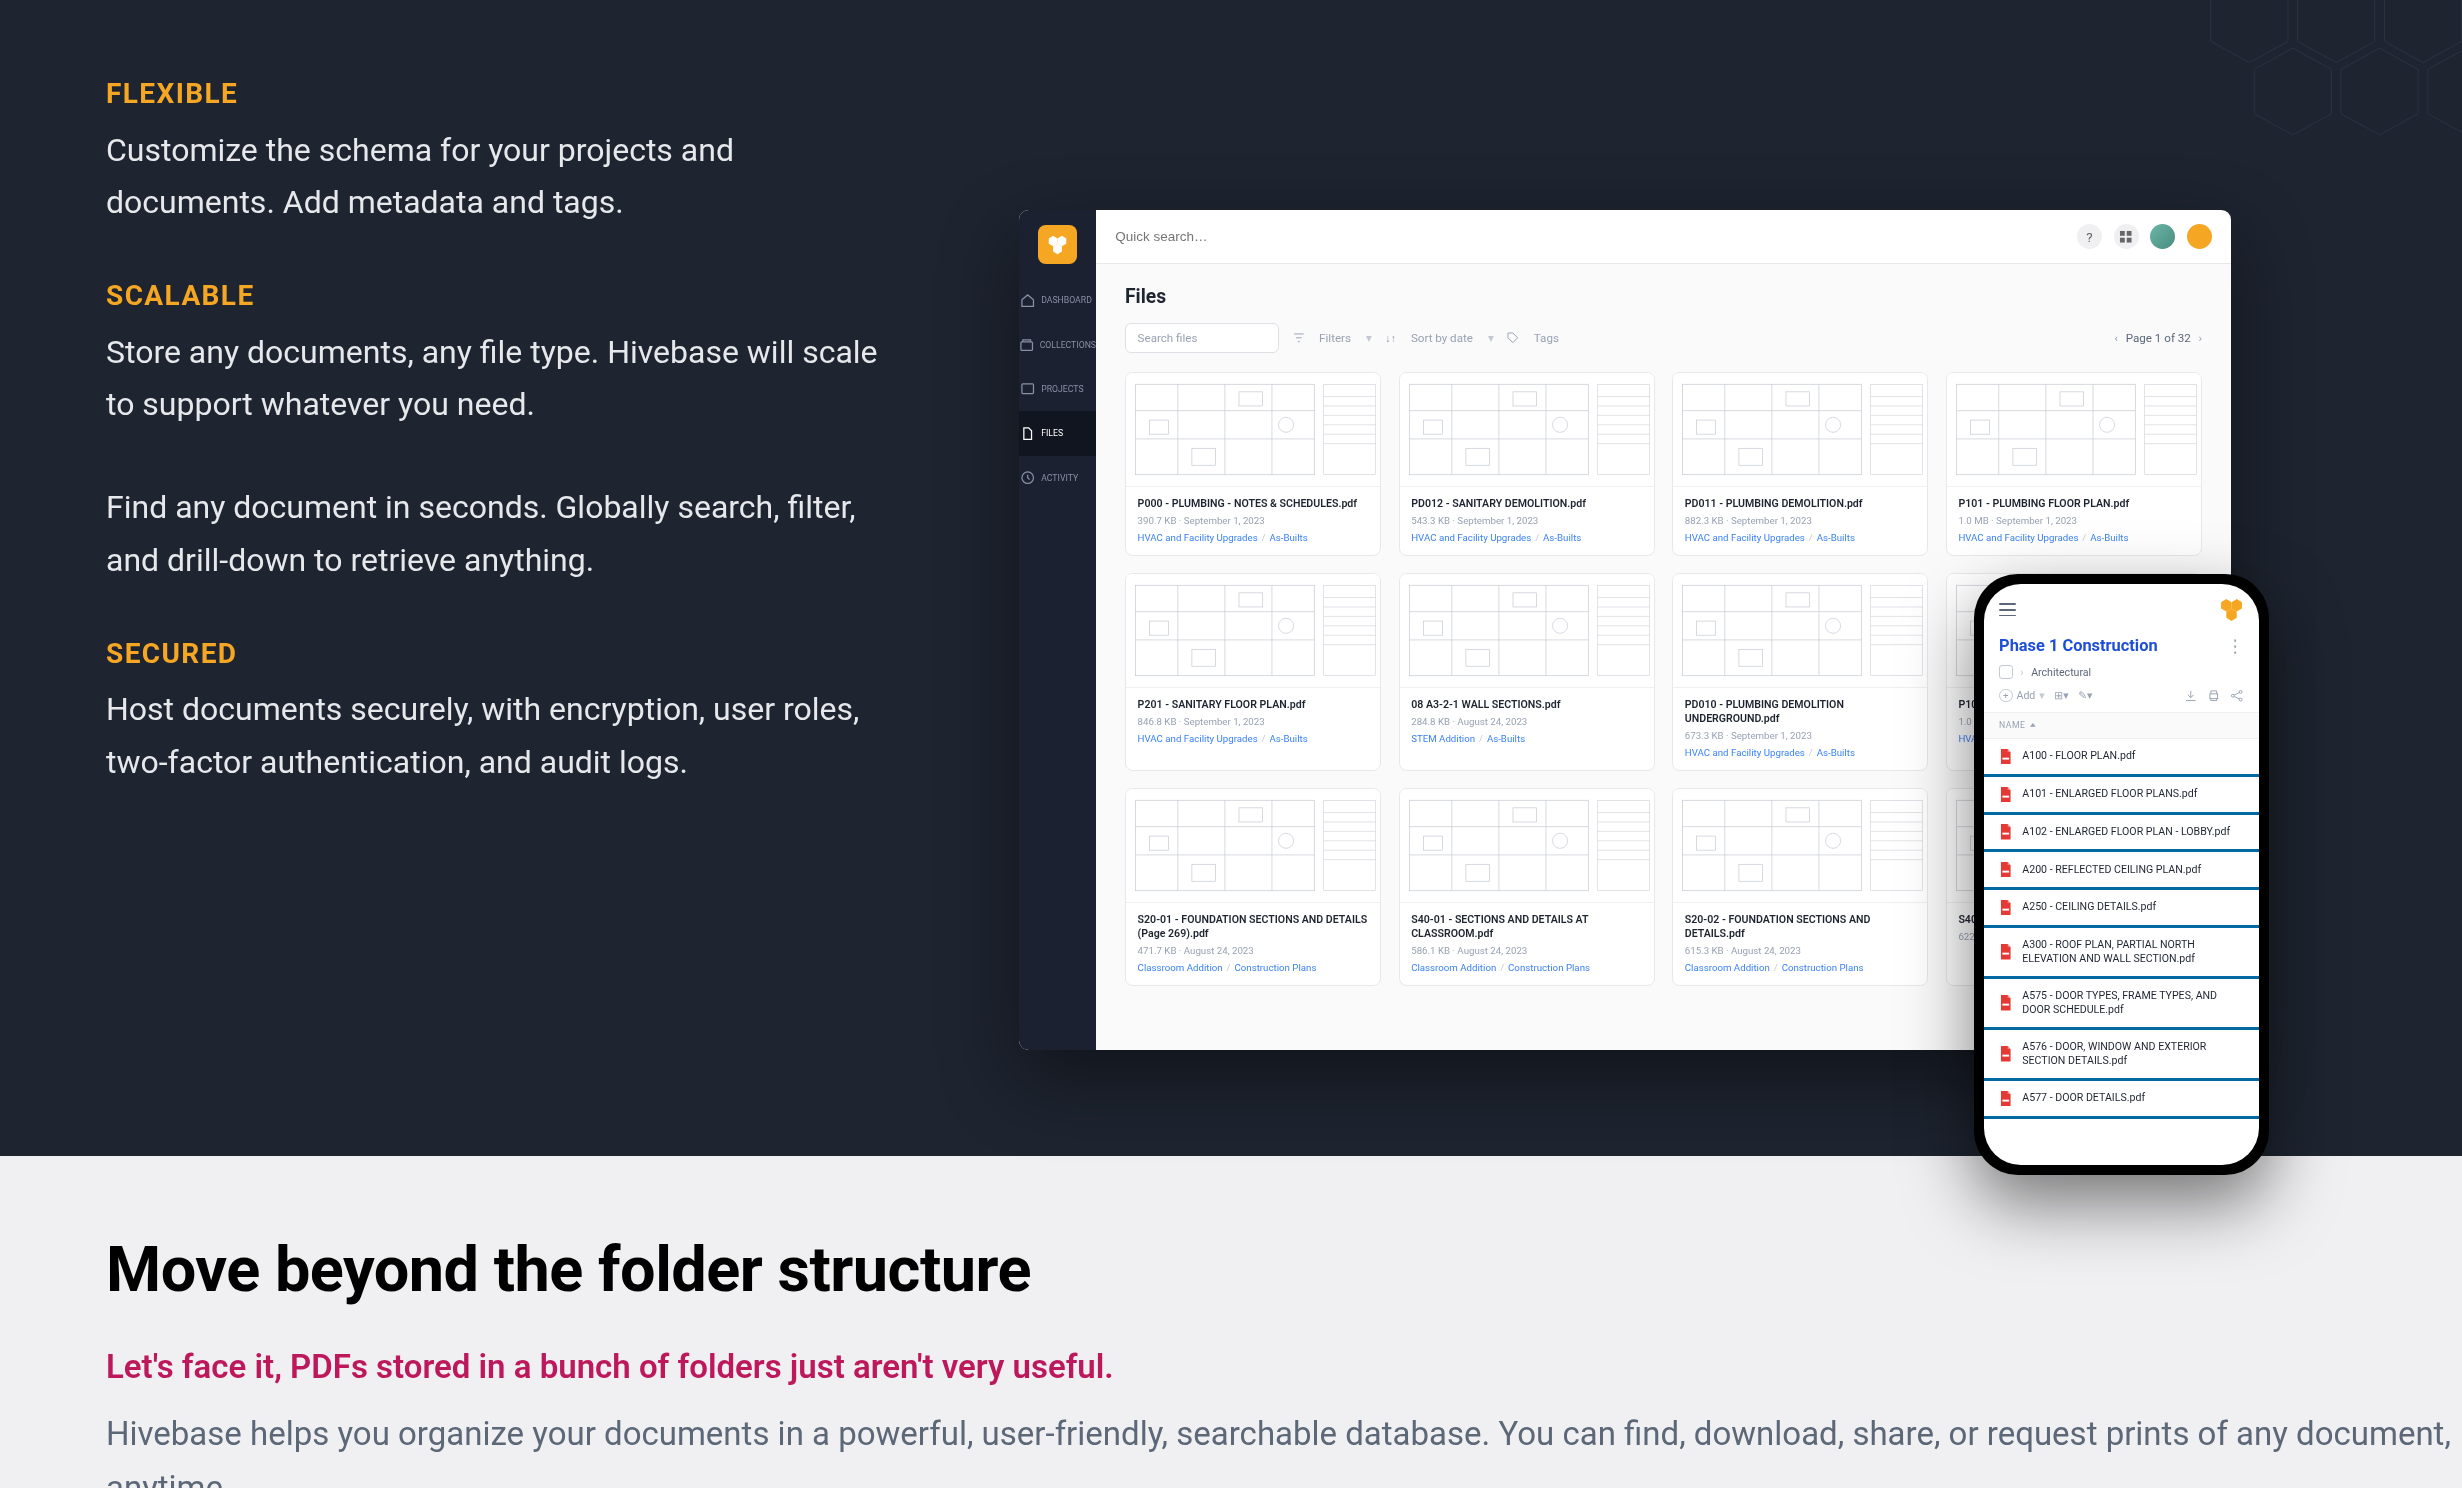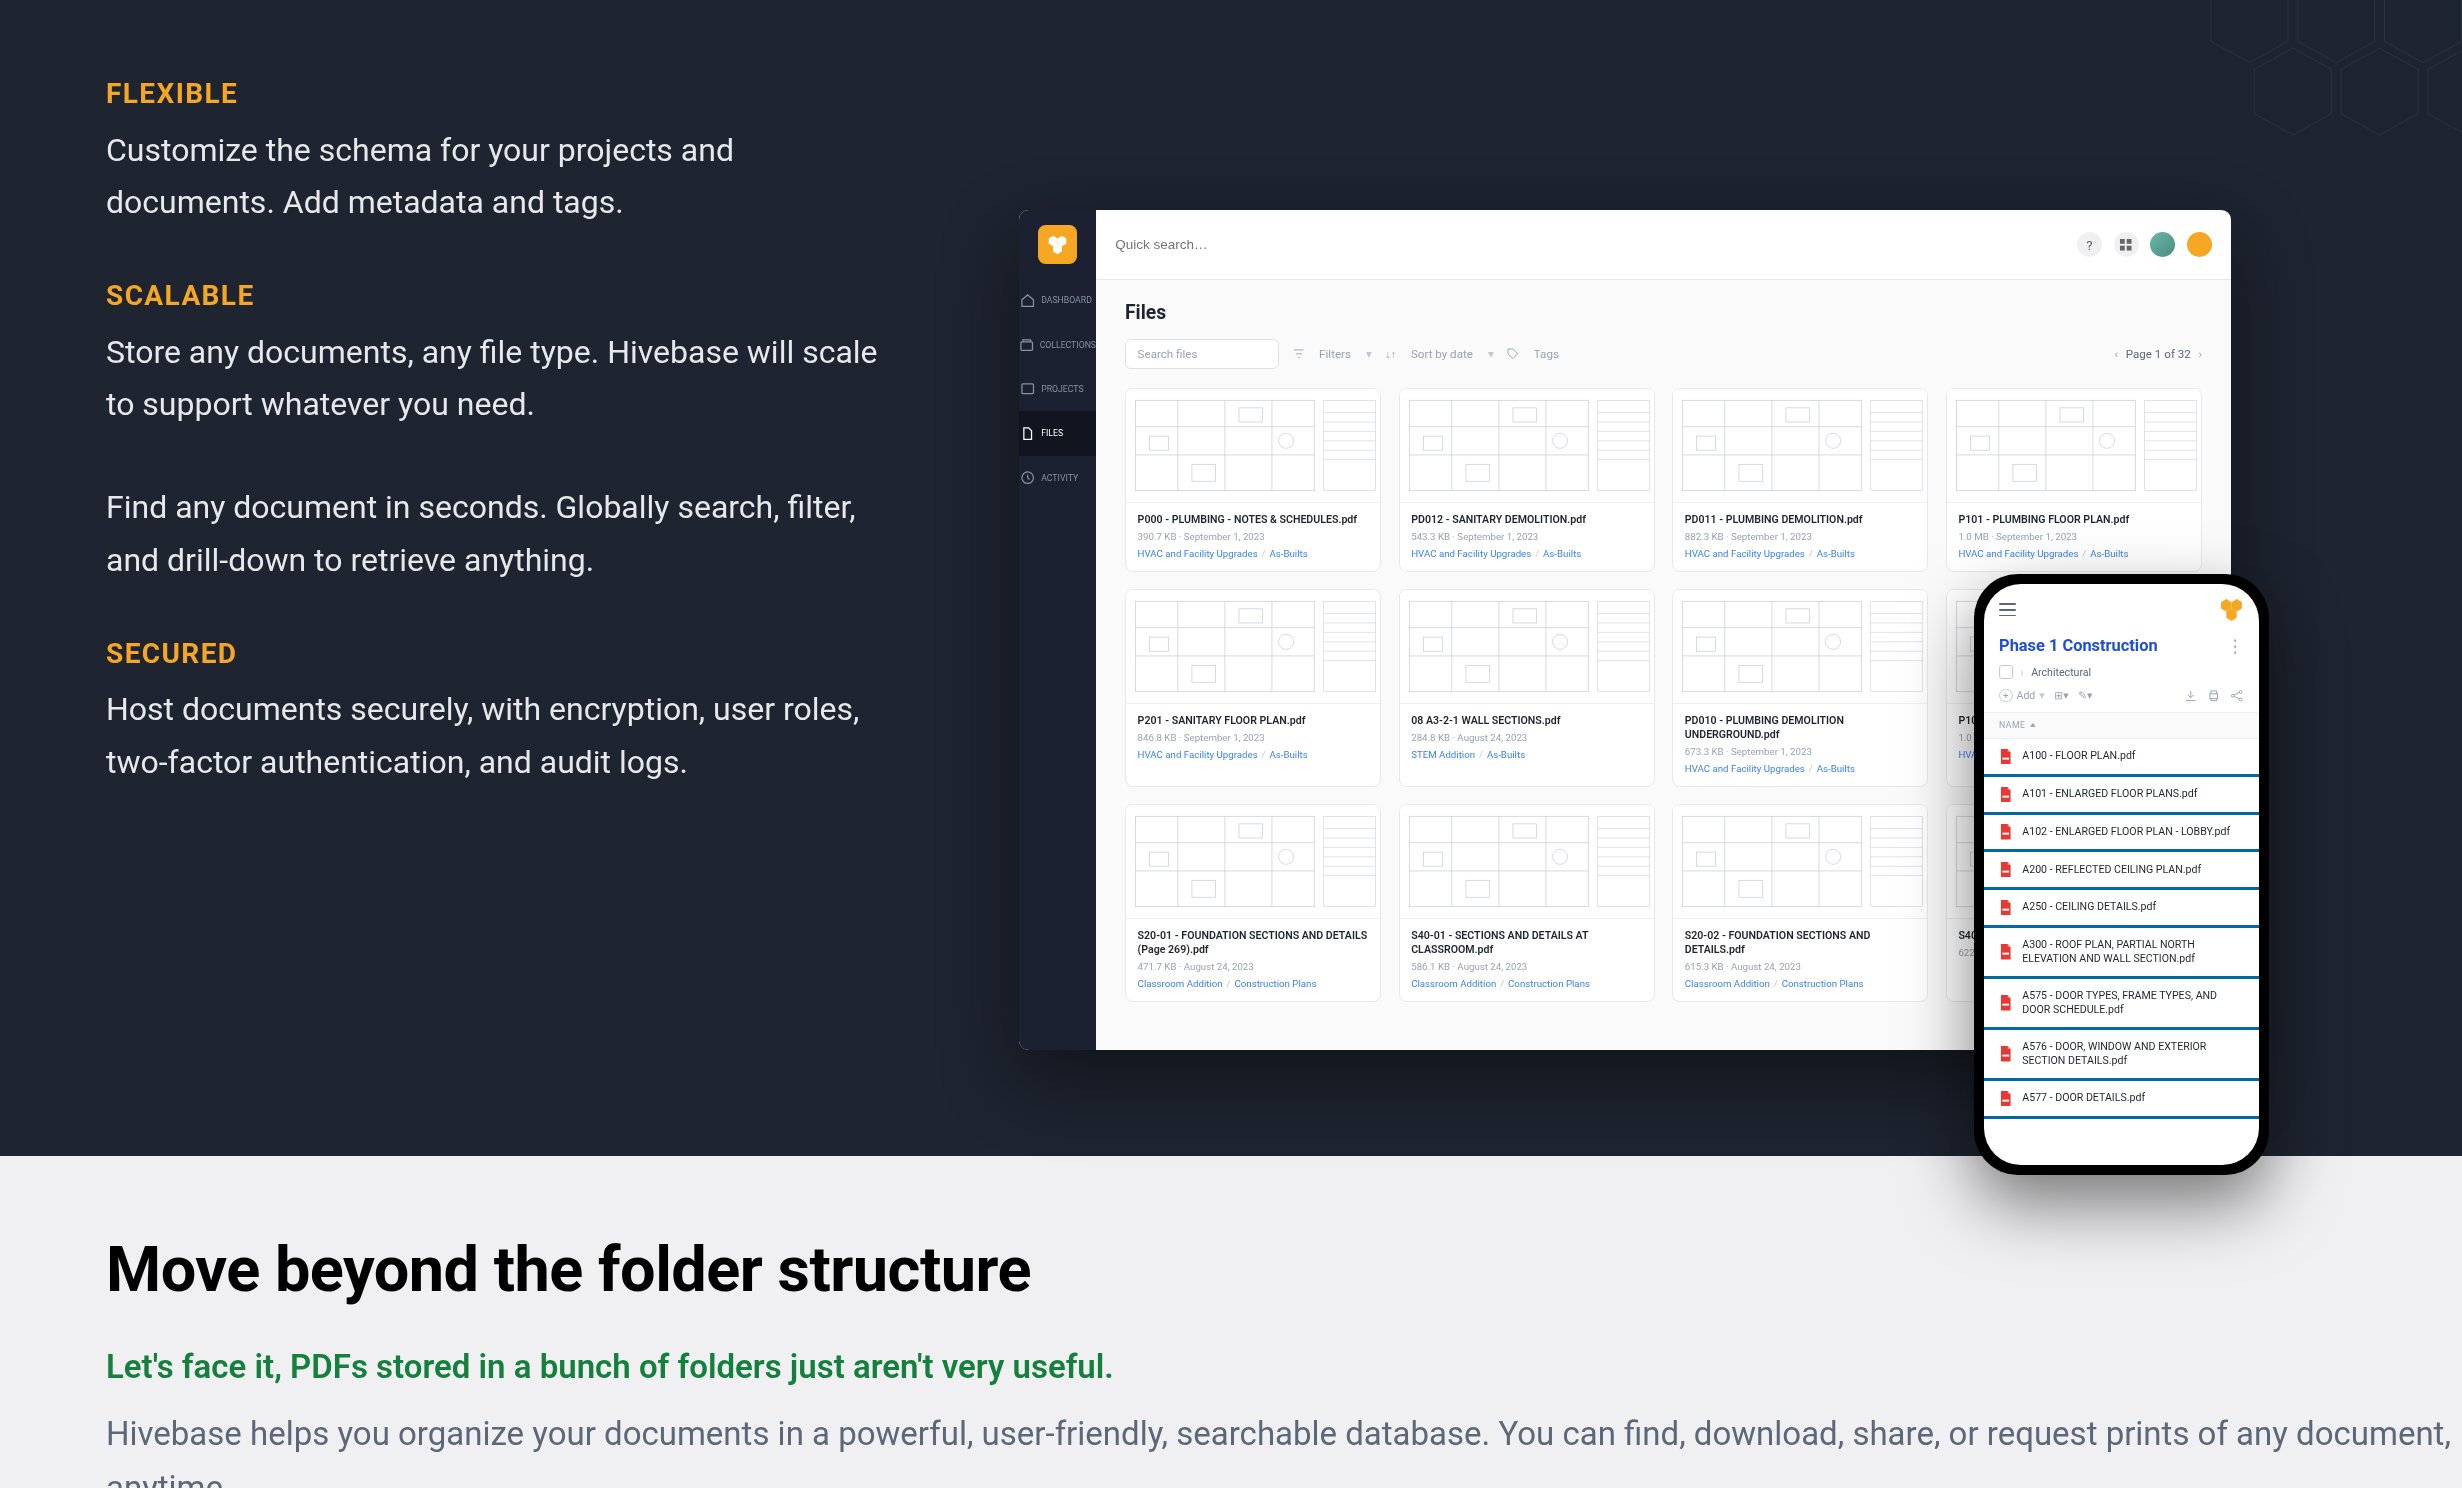--- a/index.html
+++ b/index.html
@@ -9,34 +9,34 @@
 .dark-section { background: #1e2430; color: #fff; padding: 77px 0 367px 106px; position: relative; overflow: visible; }
 .hex-bg { position: absolute; right: -48px; top: -29px; }
 
 .features { display: flex; flex-direction: column; gap: 50px; max-width: 801px; }
 .feature-title { color: #F5A623; font-size: 28px; font-weight: 700; letter-spacing: 1.4px; margin-bottom: 13.5px; }
 .feature-body { color: #e6e8eb; font-size: 32px; line-height: 1.65; font-weight: 400; }
 
 
 .light-section { padding: 77px 0 58px 106px; background: #f0f0f2; }
 .light-section h1 { font-size: 63px; font-weight: 700; color: #000000; margin-bottom: 41px; letter-spacing: -0.5px;}
-.light-section .lead { font-size: 33px; font-weight: 600; color: #15803d; margin-bottom: 21px; }
+.light-section .lead { font-size: 33px; font-weight: 600; color: #be185d; margin-bottom: 21px; }
 .light-section .body { font-size: 33px; color: #5c6778; line-height: 1.65; }
 
 
 .desktop-mock { position: absolute; top: 210px; left: 1019px; width: 1212px; height: 840px; background: #fff; border-radius: 9.7px; box-shadow: 0 29px 77px rgba(0,0,0,0.45); overflow: hidden; display: flex; }
 .dm-sidebar { width: 77px; background: #1b2130; display: flex; flex-direction: column; align-items: center; }
 .dm-logo { width: 39px; height: 39px; background: #F5A623; border-radius: 7.7px; margin: 14.5px 0; display: flex; align-items: center; justify-content: center; }
 .dm-logo svg { width: 21px; height: 21px; }
 .dm-nav-item { width: 100%; padding: 13.5px 0; display: flex; flex-direction: row; align-items: center; gap: 4.8px; font-size: 8.7px; color: #8891a5; cursor: pointer; }
 .dm-nav-item.active { background: #11151f; color: #fff; }
 .dm-nav-item .icon-box { width: 17.4px; height: 17.4px; display: flex; align-items: center; justify-content: center; }
 
 .dm-main { flex: 1; display: flex; flex-direction: column; }
-.dm-topbar { height: 70px; border-bottom: 1px solid #e6e8eb; display: flex; align-items: center; padding: 0 19.3px; gap: 14px; }
+.dm-topbar { height: 54px; border-bottom: 1px solid #e6e8eb; display: flex; align-items: center; padding: 0 19.3px; gap: 14px; }
 .dm-search { flex: 1; font-size: 13.5px; color: #98a2b3; border: none; outline: none; }
 .dm-topbar-icons { display: flex; align-items: center; gap: 11.6px; }
 .dm-circle-icon { width: 25px; height: 25px; border-radius: 50%; display: flex; align-items: center; justify-content: center; background: #f0f0f2; color: #666; font-size: 13.5px; }
 .dm-avatar1 { width: 25px; height: 25px; border-radius: 50%; background: linear-gradient(135deg,#6bb5a8,#4a8d7f); }
 .dm-avatar2 { width: 25px; height: 25px; border-radius: 50%; background: #F5A623; }
 
 .dm-content { padding: 21px 29px; background: #fafafb; flex: 1; }
 .dm-content h2 { font-size: 19.3px; font-weight: 700; color: #1e2430; margin-bottom: 15.4px; }
 .dm-toolbar { display: flex; align-items: center; justify-content: space-between; margin-bottom: 19.3px; }
 .dm-toolbar-left { display: flex; align-items: center; gap: 13.5px; }

